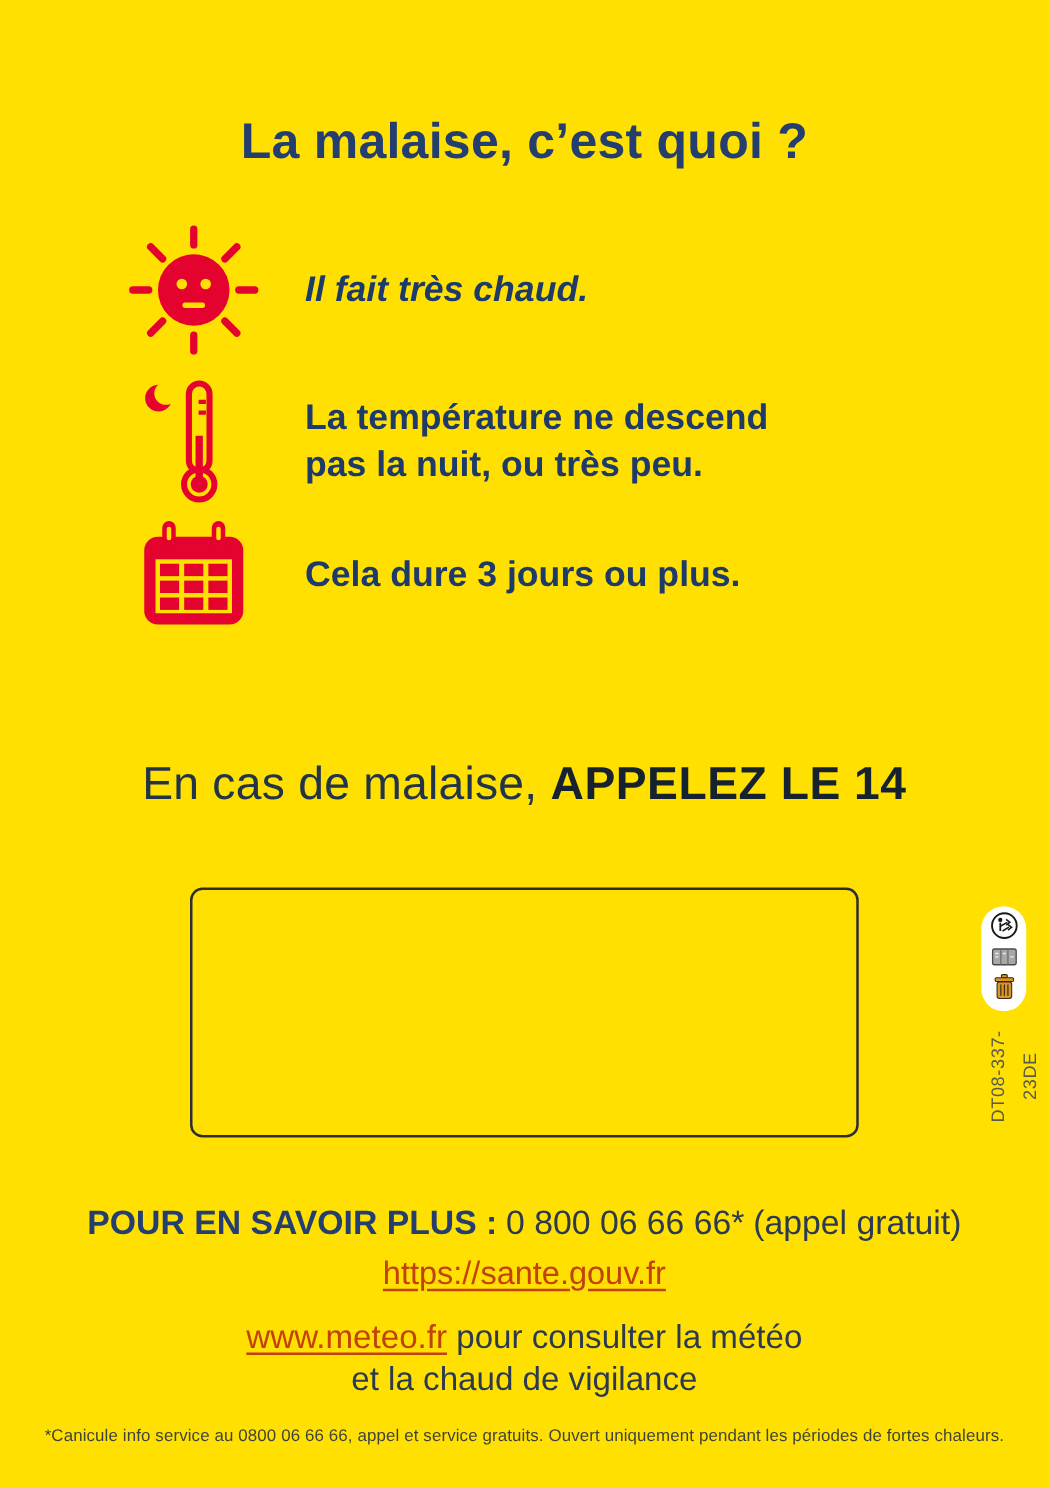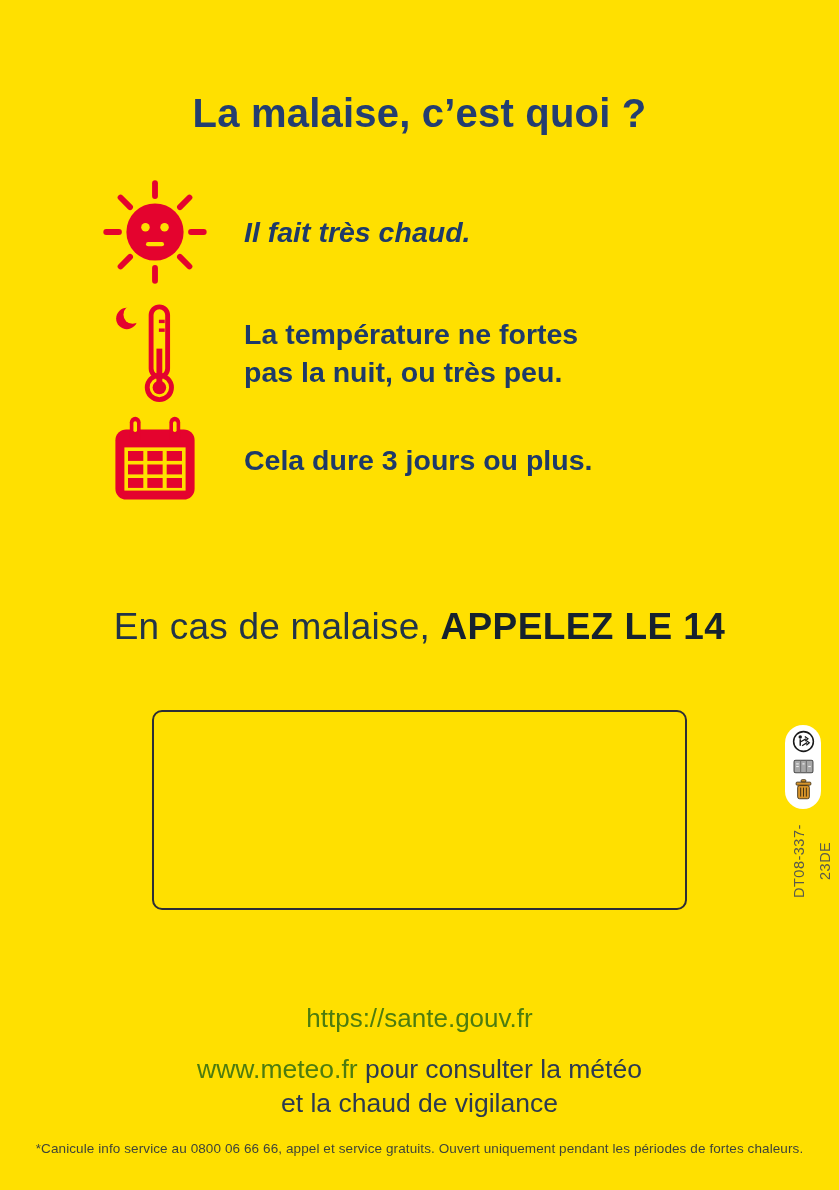--- a/index.html
+++ b/index.html
@@ -70,21 +70,21 @@
     position:absolute;top:963px;left:0;right:0;
     display:flex;justify-content:center;align-items:baseline;gap:7px;
     font-size:27px;color:#2C3A50;white-space:nowrap;
   }
   .info-line .label{font-weight:700;color:#243E70;}
   .site-link-line{
     position:absolute;top:1003px;left:0;right:0;text-align:center;
     font-size:26px;
   }
   .site-link-line a, .meteo a{
-    color:#4d7c0f;text-underline-offset:4px;cursor:pointer;
+    color:#c2410c;text-decoration:underline;text-underline-offset:4px;cursor:pointer;
   }
 
   
   .meteo{
     position:absolute;top:1052px;left:0;right:0;
     text-align:center;font-size:26.5px;color:#2C3A50;line-height:34px;
   }
 
   
   .footnote{
@@ -127,21 +127,21 @@
         <circle cx="16" cy="17" r="11" fill="#E4032E"></circle>
         <circle cx="22" cy="13" r="9.5" fill="#FFE000"></circle>
         <rect x="41" y="5" width="17" height="72" rx="8.5" fill="none" stroke="#E4032E" stroke-width="5"></rect>
         <circle cx="49.5" cy="88" r="12.5" fill="none" stroke="#E4032E" stroke-width="5"></circle>
         <rect x="46.5" y="48" width="6" height="36" fill="#E4032E"></rect>
         <circle cx="49.5" cy="88" r="7" fill="#E4032E"></circle>
         <line x1="49" y1="20" x2="55" y2="20" stroke="#E4032E" stroke-width="3.5"></line>
         <line x1="49" y1="29" x2="55" y2="29" stroke="#E4032E" stroke-width="3.5"></line>
       </svg>
     </div>
-    <div class="fact-text">La température ne fortes
+    <div class="fact-text">La température ne descend
 pas la nuit, ou très peu.</div>
   </div>
 
   <div class="fact-row row-3">
     <div class="icon-box">
       <svg width="90" height="90" viewBox="0 0 100 100" aria-hidden="true">
         <rect x="6" y="16" width="88" height="78" rx="12" fill="#E4032E"></rect>
         <rect x="22" y="2" width="12" height="28" rx="6" fill="#E4032E"></rect>
         <rect x="26" y="7" width="4" height="12" rx="2" fill="#FFE000"></rect>
         <rect x="66" y="2" width="12" height="28" rx="6" fill="#E4032E"></rect>
@@ -201,20 +201,25 @@
         <rect x="2.8" y="6.8" width="12.4" height="14" rx="2" fill="#D9952A" stroke="#3A2C12" stroke-width="0.9"></rect>
         <line x1="6" y1="9" x2="6" y2="18.5" stroke="#3A2C12" stroke-width="1"></line>
         <line x1="9" y1="9" x2="9" y2="18.5" stroke="#3A2C12" stroke-width="1"></line>
         <line x1="12" y1="9" x2="12" y2="18.5" stroke="#3A2C12" stroke-width="1"></line>
       </svg>
     </span>
   </div>
 
   <div class="ref-code">DT08-337-23DE</div>
 
+  <div class="info-line">
+    <span class="label">POUR EN SAVOIR PLUS :</span>
+    <span>0 800 06 66 66*</span>
+    <span>(appel gratuit)</span>
+  </div>
   <div class="site-link-line">
     <a>https://sante.gouv.fr</a>
   </div>
 
   <div class="meteo">
     <div>
       <a>www.meteo.fr</a>
       <span> </span>
       <span>pour consulter la météo</span>
     </div>

